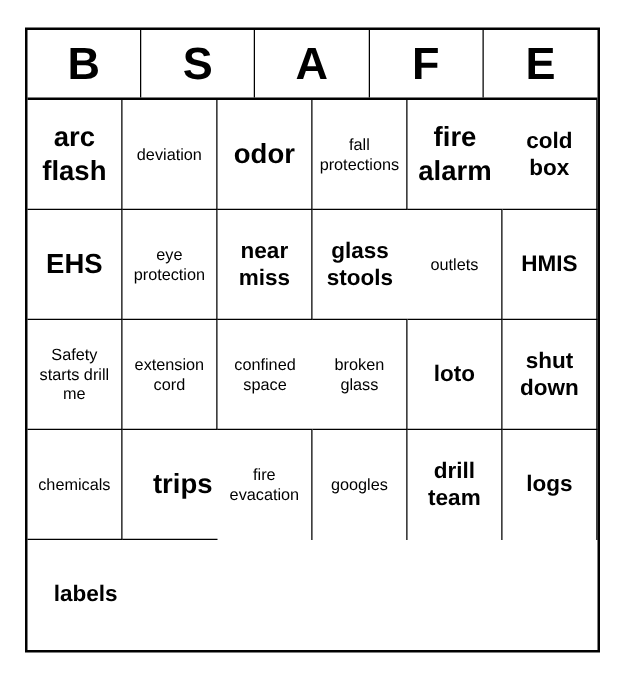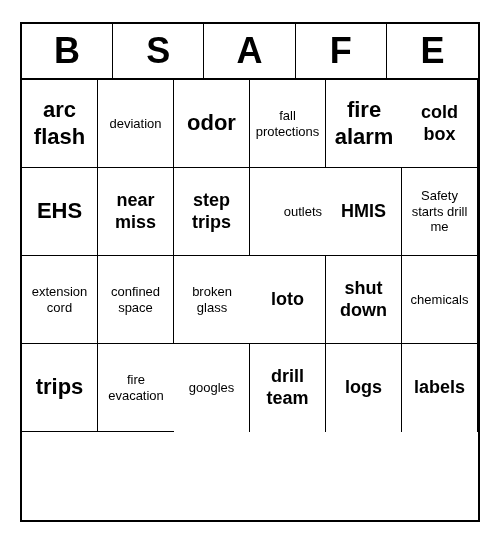--- a/index.html
+++ b/index.html
@@ -88,24 +88,27 @@
       <div class="cell">
         <span class="cell-text large">fire alarm</span>
       </div>
       <div class="cell">
         <span class="cell-text medium">cold box</span>
       </div>
       <div class="cell">
         <span class="cell-text large">EHS</span>
       </div>
       <div class="cell">
+        <span class="cell-text xsmall">eye protection</span>
+      </div>
+      <div class="cell">
         <span class="cell-text medium">near miss</span>
       </div>
       <div class="cell">
-        <span class="cell-text medium">step trips</span>
+        <span class="cell-text medium">glass stools</span>
       </div>
       <div class="cell">
         <span class="cell-text small">outlets</span>
       </div>
       <div class="cell">
         <span class="cell-text medium">HMIS</span>
       </div>
       <div class="cell">
         <span class="cell-text small">Safety starts drill me</span>
       </div>

